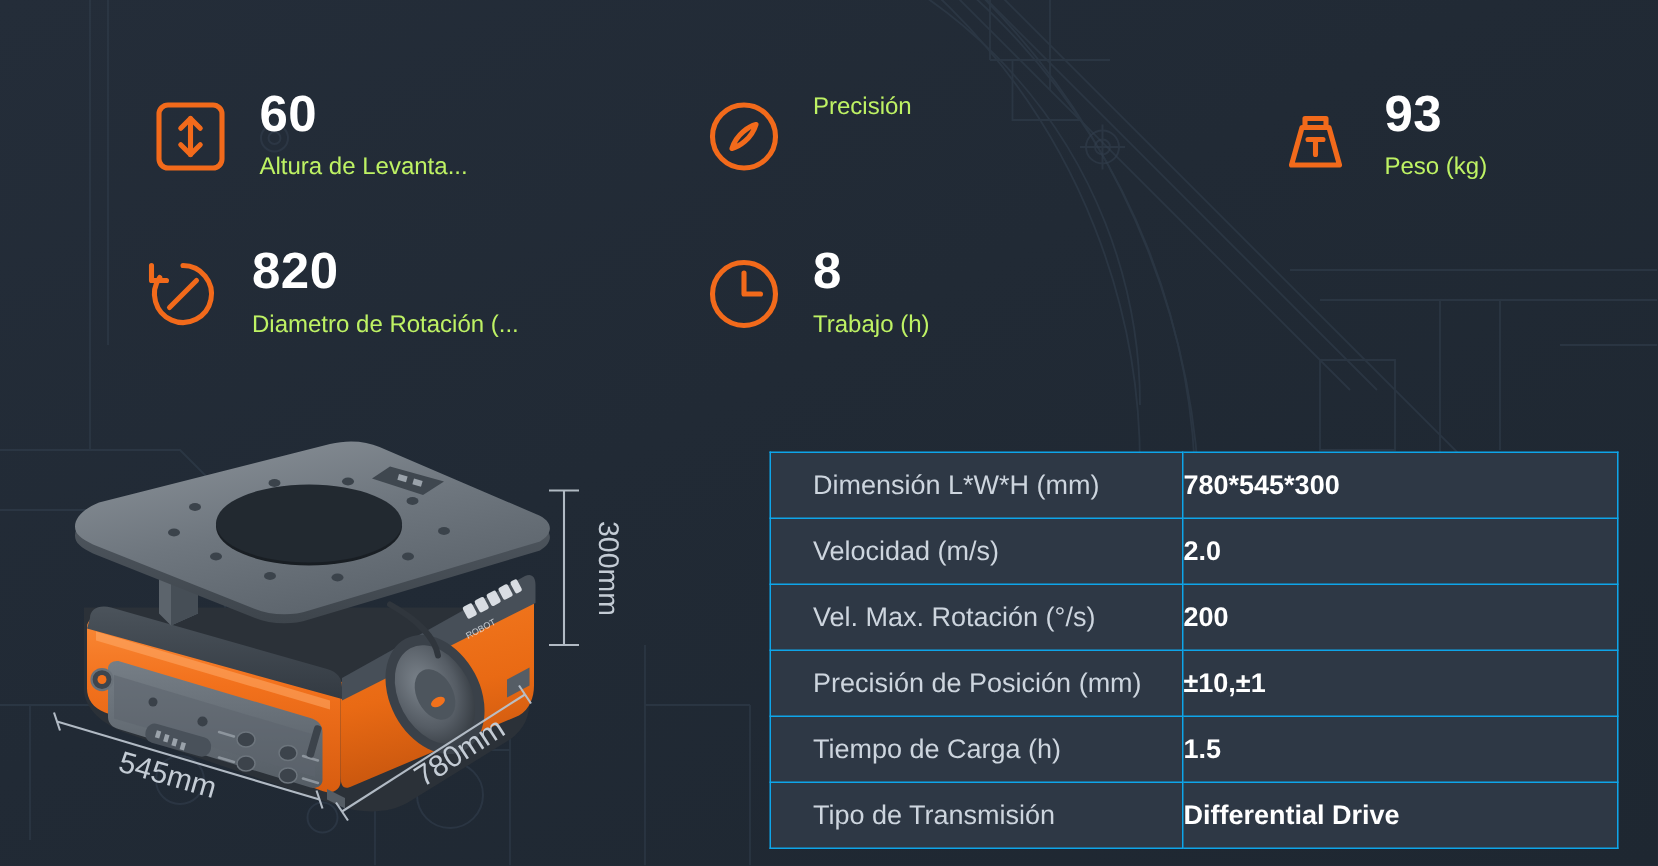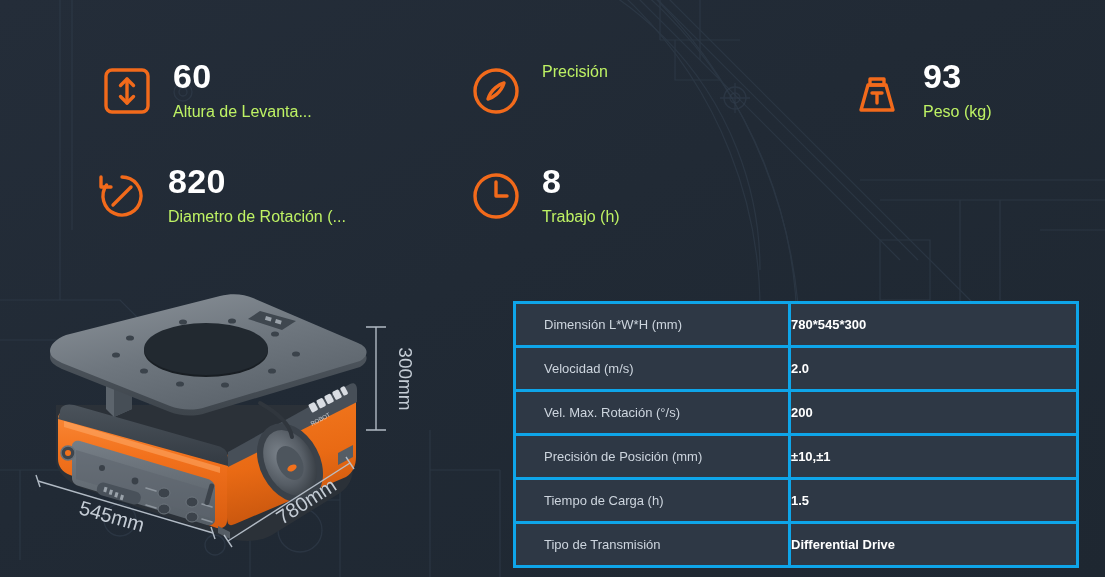--- a/index.html
+++ b/index.html
@@ -46,24 +46,24 @@
 
   
   .spec-table{
     position:absolute; left:513px; top:301px;
     width:566px; height:265px; z-index:4;
     border-collapse:collapse;
     table-layout:fixed;
   }
   .spec-table td{
     background:#2e3845;
-    border:3px solid #0ea5e9;
+    border:1px solid #0ea5e9;
     height:44px;
     vertical-align:middle;
-    font-size:13px;
+    font-size:18px;
   }
   .spec-table td.k{
     width:275px; color:#cdd5de; font-weight:normal;
     padding-left:28px;
   }
   .spec-table td.v{
     color:#ffffff; font-weight:bold;
   }
 </style>
 </head>

